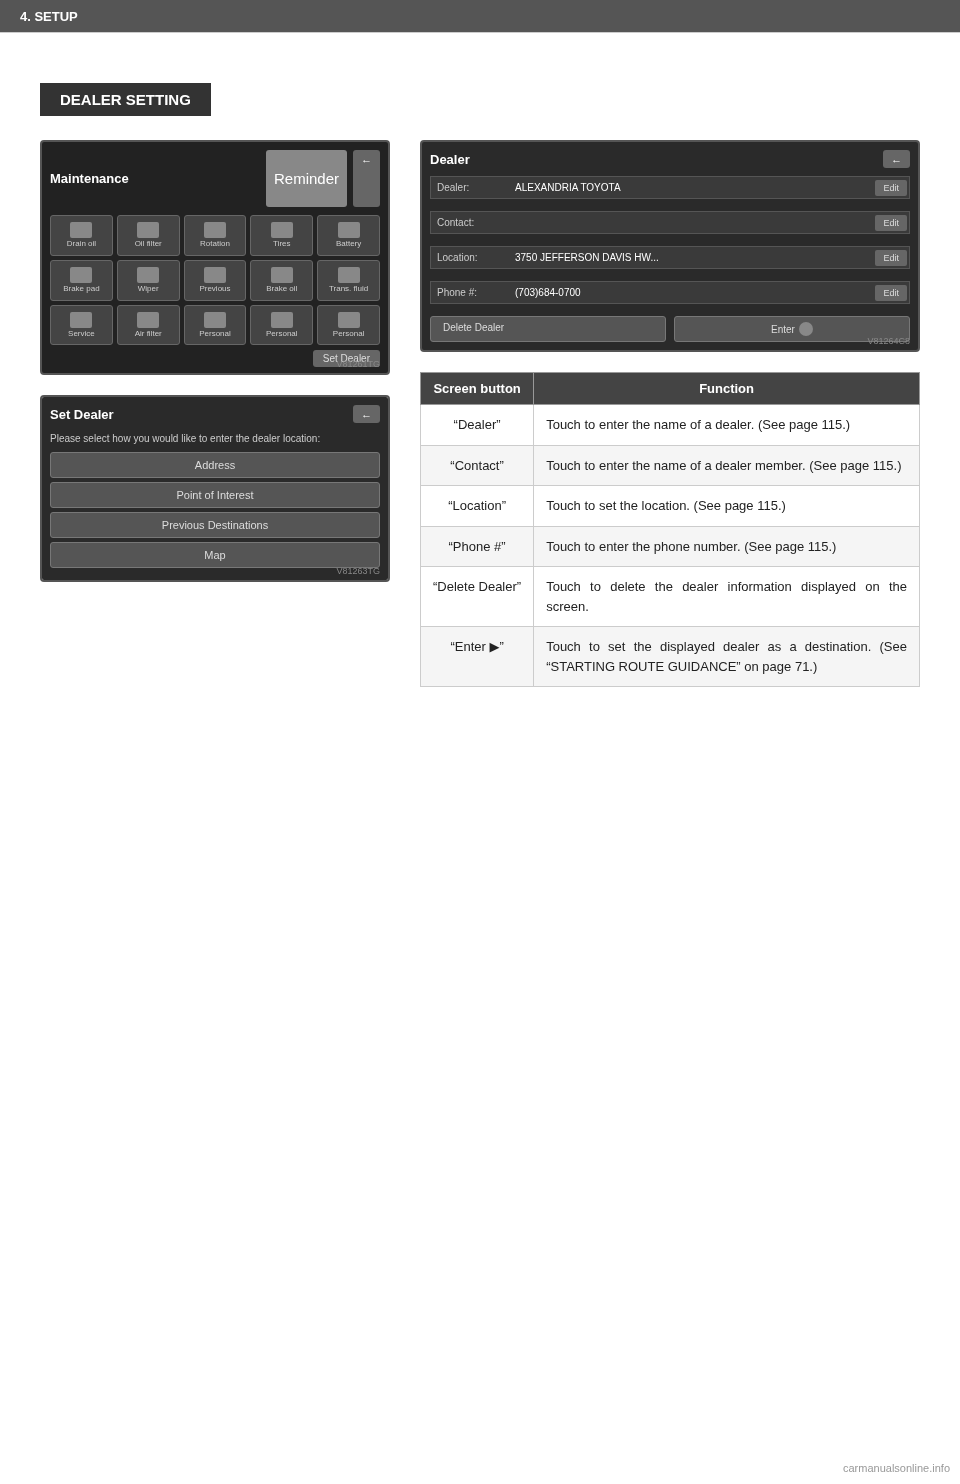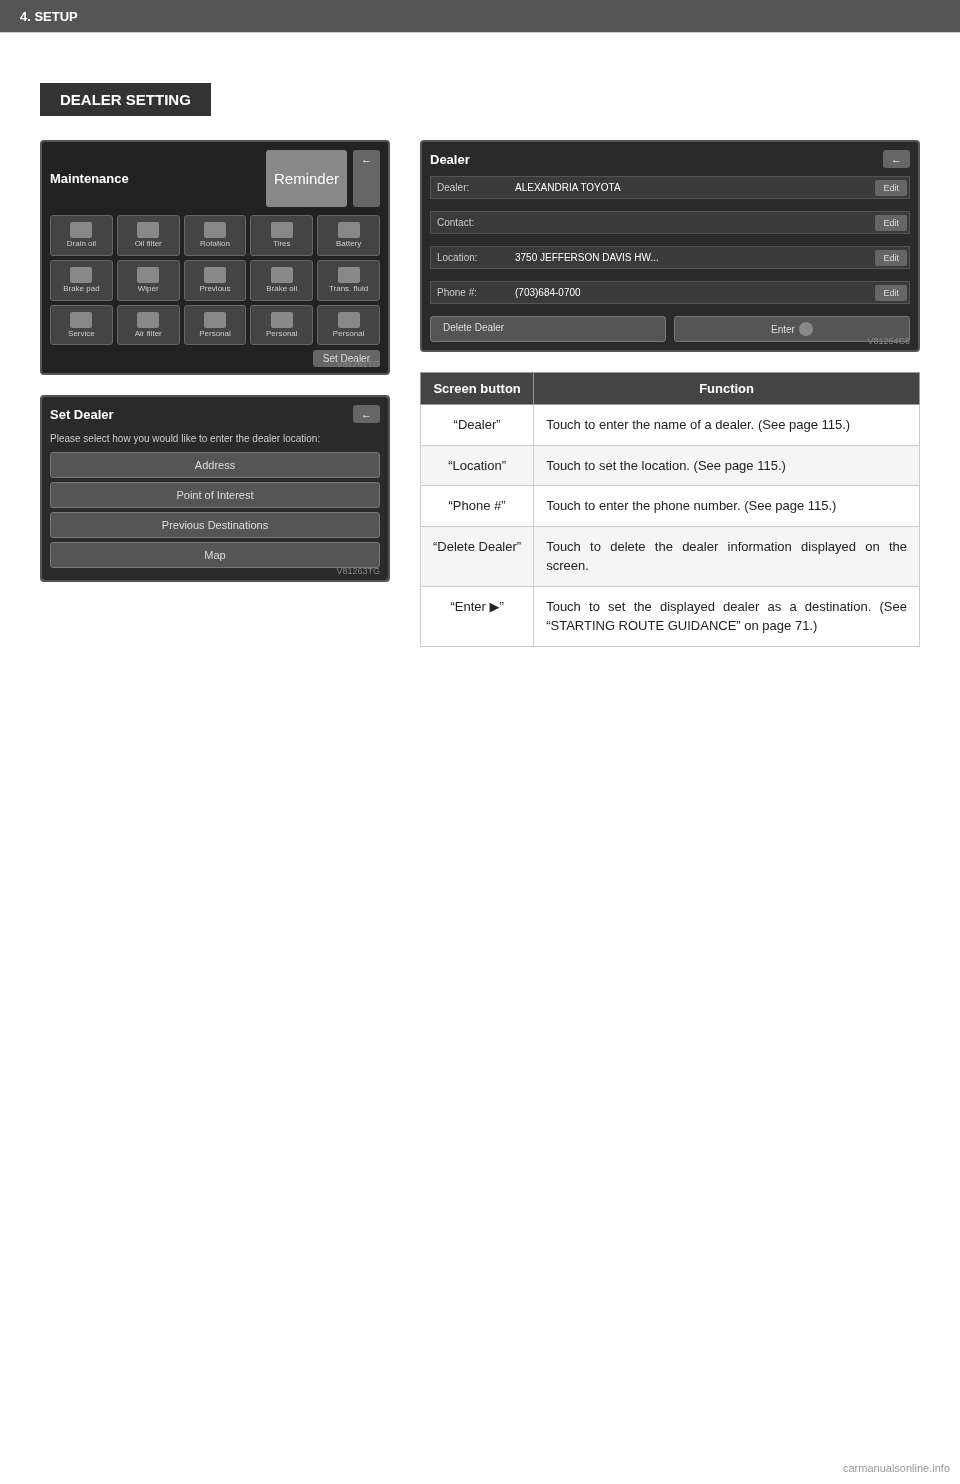--- a/index.html
+++ b/index.html
@@ -531,20 +531,24 @@
             <th>Function</th>
           </tr>
         </thead>
         <tbody>
 
           <tr>
             <td class="screen-btn-col">“Dealer”</td>
             <td class="func-col">Touch to enter the name of a dealer. (See page 115.)</td>
           </tr>
 
+          <tr>
+            <td class="screen-btn-col">“Contact”</td>
+            <td class="func-col">Touch to enter the name of a dealer member. (See page 115.)</td>
+          </tr>
 
           <tr>
             <td class="screen-btn-col">“Location”</td>
             <td class="func-col">Touch to set the location. (See page 115.)</td>
           </tr>
 
           <tr>
             <td class="screen-btn-col">“Phone #”</td>
             <td class="func-col">Touch to enter the phone number. (See page 115.)</td>
           </tr>

